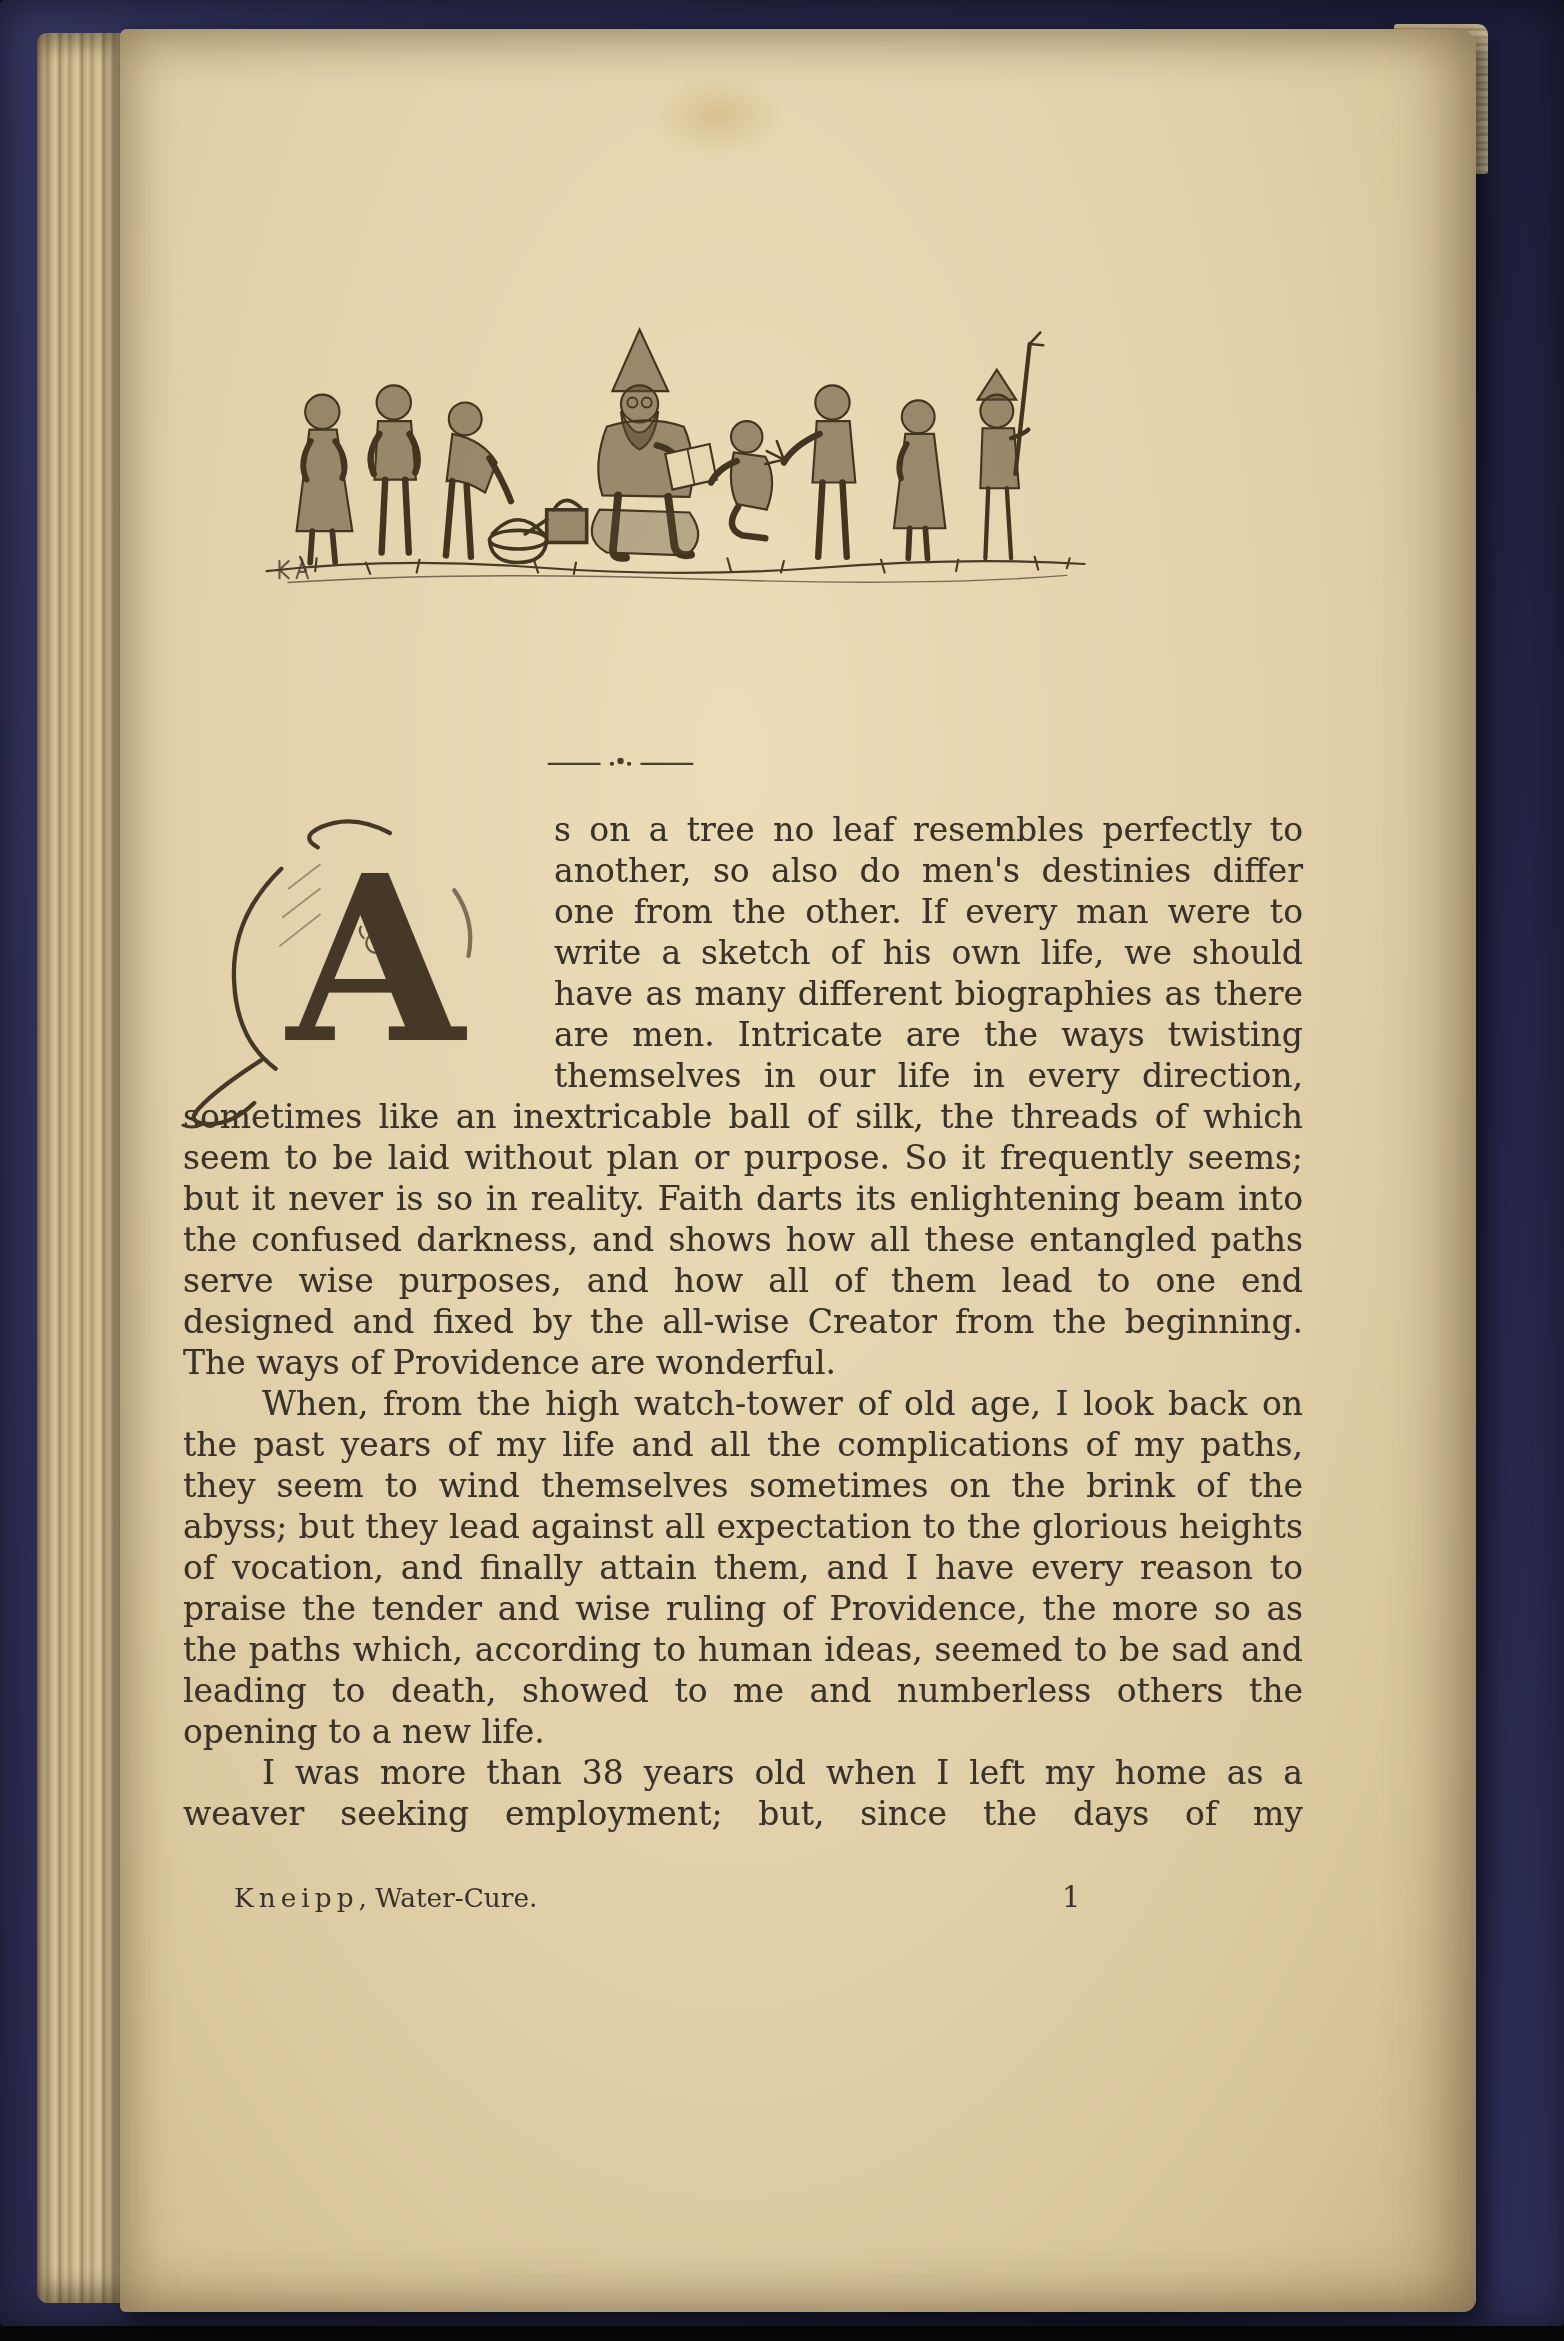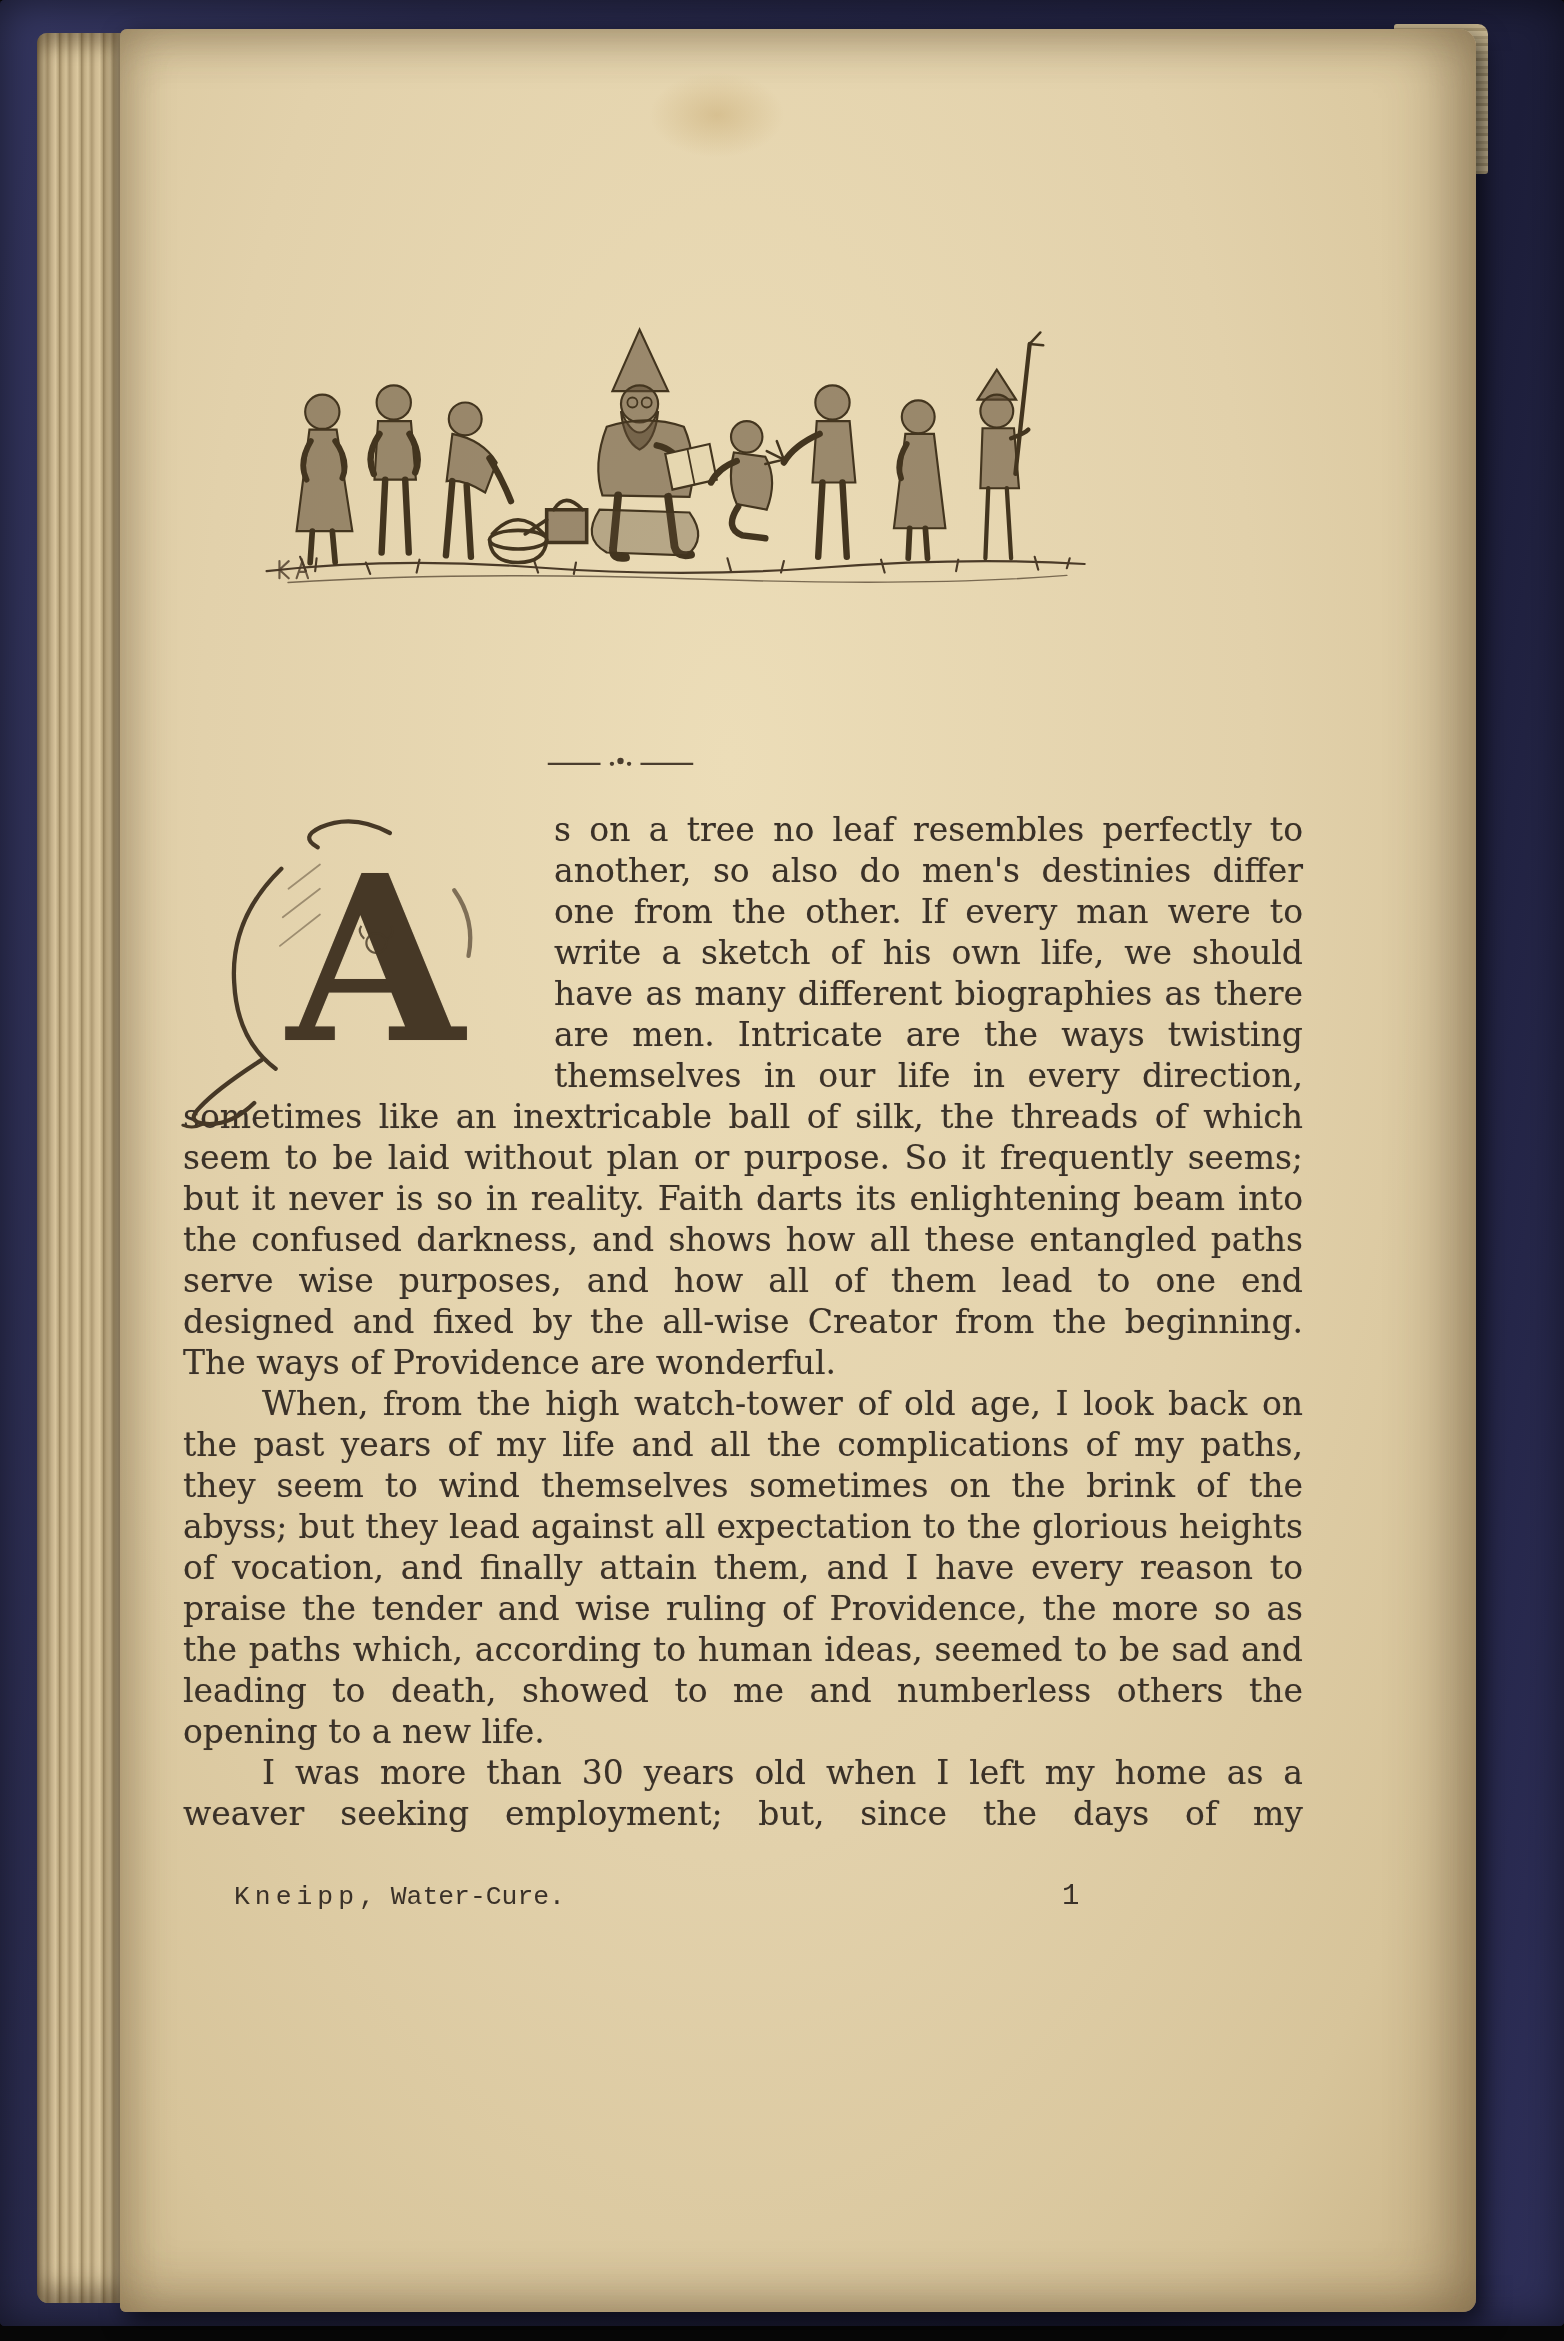--- a/index.html
+++ b/index.html
@@ -79,21 +79,20 @@
   .para.indent { text-indent:79px; }
   .para.continued { text-align-last:justify; }
 
   .dropcap { float:left; width:371px; height:280px; position:relative; }
   .dropcap svg { position:absolute; left:-8.6px; top:-5.7px; width:389px; height:330px; overflow:visible; }
 
   .footer {
     position:absolute; left:63px; top:1851px; width:1120px; height:43px;
     color:var(--ink,#3a3128);
     font-size:26.4px;
-    font-family:Liberation Mono, monospace;
   }
   .footer .sig { position:absolute; left:51px; top:2.9px; }
   .footer .sig .name { letter-spacing:5px; }
   .footer .pagenum { position:absolute; left:879px; top:0; font-size:29px; }
 </style>
 </head>
 <body>
 
 <div class="photo">
   <div class="cover"></div>
@@ -204,21 +203,21 @@
               <path d="M160,120 l44,-34 M152,160 l52,-40 M148,200 l56,-44" stroke-width="2.5" opacity=".45"></path>
             </g>
             <text x="282" y="332" text-anchor="middle" font-family="DejaVu Serif, serif" font-size="320" font-weight="bold" fill="#463826">A</text>
             <g stroke="#463826" fill="none" stroke-width="3" opacity=".8">
               <circle cx="283" cy="196" r="14"></circle>
               <path d="M266,190 q-10,-10 -4,-18 M300,190 q10,-10 4,-18"></path>
             </g>
           </svg>
           </span><span>s on a tree no leaf resembles perfectly to another, so also do men's destinies differ one from the other. If every man were to write a sketch of his own life, we should have as many different biographies as there are men. Intricate are the ways twisting themselves in our life in every direction, sometimes like an inextricable ball of silk, the threads of which seem to be laid without plan or purpose. So it frequently seems; but it never is so in reality. Faith darts its enlightening beam into the confused darkness, and shows how all these entangled paths serve wise purposes, and how all of them lead to one end designed and fixed by the all-wise Creator from the beginning. The ways of Providence are wonderful.</span></p>
       <p class="para indent">When, from the high watch-tower of old age, I look back on the past years of my life and all the complications of my paths, they seem to wind themselves sometimes on the brink of the abyss; but they lead against all expectation to the glorious heights of vocation, and finally attain them, and I have every reason to praise the tender and wise ruling of Providence, the more so as the paths which, according to human ideas, seemed to be sad and leading to death, showed to me and numberless others the opening to a new life.</p>
-      <p class="para indent continued">I was more than 30 years old when I left my home as a weaver seeking employment; but, since the days of my</p>
+      <p class="para indent continued">I was more than 38 years old when I left my home as a weaver seeking employment; but, since the days of my</p>
     </div>
 
     <div class="footer">
       <span class="sig"><span class="name">Kneipp</span><span>, Water-Cure.</span></span>
       <span class="pagenum">1</span>
     </div>
   </div>
 </div>
 
 

